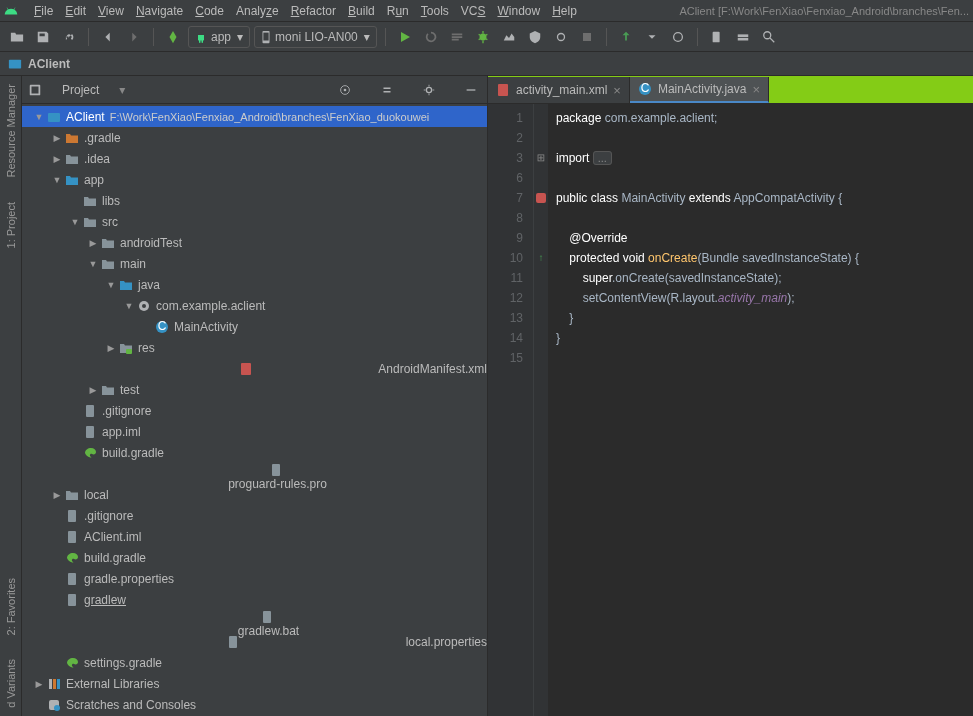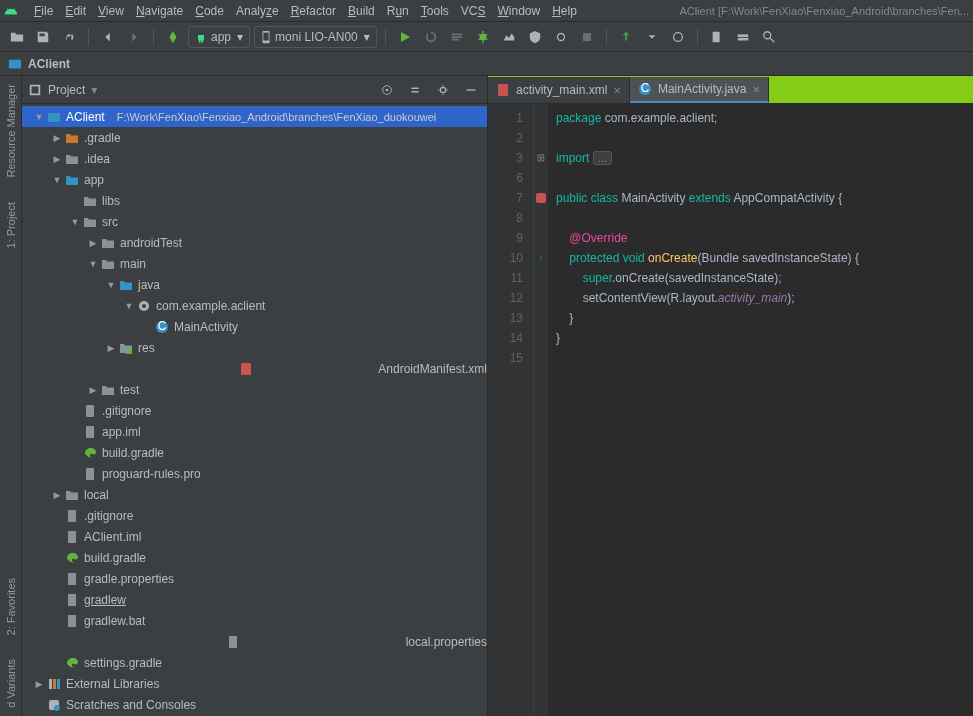--- a/index.html
+++ b/index.html
@@ -13,47 +13,47 @@
 .tb-ico{width:22px;height:22px;display:flex;align-items:center;justify-content:center;cursor:pointer;border-radius:3px}
 .tb-sep{width:1px;height:18px;background:#555;margin:0 4px}
 .combo{height:22px;background:#3c3f41;border:1px solid #555;border-radius:3px;display:flex;align-items:center;padding:0 6px;gap:4px;cursor:pointer}
 .combo .down{margin-left:2px}
 .navbar{height:24px;background:#3c3f41;display:flex;align-items:center;padding:0 8px;border-bottom:1px solid #2b2b2b;gap:6px}
 .navbar .crumb{color:#bbb;font-weight:bold}
 .main{flex:1;display:flex;overflow:hidden}
 .leftstrip{width:22px;background:#3c3f41;border-right:1px solid #2b2b2b;display:flex;flex-direction:column;align-items:center;padding-top:4px;gap:16px}
 .leftstrip .vtab{writing-mode:vertical-rl;transform:rotate(180deg);font-size:11px;color:#999;cursor:pointer;padding:4px 2px}
 .projpane{width:466px;background:#3c3f41;border-right:1px solid #2b2b2b;display:flex;flex-direction:column}
-.projhead{height:28px;background:#3c3f41;border-bottom:1px solid #2b2b2b;display:flex;align-items:center;padding:0 6px;gap:6px}
+.projhead{height:28px;background:#3c3f41;border-bottom:1px solid #2b2b2b;display:flex;align-items:center;padding:0 6px;gap:20px}
 .projhead .ttl{font-weight:normal;color:#bbb}
 .projhead .rico{width:20px;height:20px;display:flex;align-items:center;justify-content:center;cursor:pointer;margin-left:2px}
 .projhead .sp{flex:1}
 .tree{flex:1;overflow:auto;padding:2px 0}
 .tn{display:flex;align-items:center;height:21px;cursor:pointer;white-space:nowrap}
 .tn.sel{background:#2f65ca;color:#fff}
 .tn .arrow{width:14px;display:inline-flex;justify-content:center;color:#999;font-size:9px}
 .tn .ico{width:16px;height:16px;margin-right:4px;display:inline-flex;align-items:center;justify-content:center}
 .tn .lbl{color:#bbb}
 .tn.sel .lbl{color:#fff}
-.tn .path{color:#777;margin-left:12px;font-size:11px}
+.tn .path{color:#777;margin-left:5px;font-size:11px}
 .tn.sel .path{color:#ccc}
 .editor{flex:1;display:flex;flex-direction:column;background:#2b2b2b}
 .tabs{height:28px;background:#84cc16;display:flex;align-items:flex-end;border-bottom:1px solid #2b2b2b}
 .tab{height:26px;padding:0 8px;display:flex;align-items:center;gap:6px;background:#3c3f41;border-right:1px solid #2b2b2b;cursor:pointer;color:#bbb}
 .tab.active{background:#4e5254;border-bottom:2px solid #4a88c7}
 .tab .close{color:#888;font-size:13px;cursor:pointer}
 .code{flex:1;display:flex;font-family:Consolas,monospace;font-size:13px;line-height:20px}
 .gutter{width:46px;background:#313335;color:#606366;text-align:right;padding:4px 10px 4px 4px;border-right:1px solid #3c3f41}
 .gutter div{height:20px}
 .marks{width:14px;background:#313335;padding-top:4px}
 .marks div{height:20px;display:flex;align-items:center;justify-content:center}
 .src{flex:1;padding:4px 8px;color:#a9b7c6}
 .src div{height:20px;white-space:pre}
-.kw{color:#14b8a6}
-.ann{color:#ec4899}
+.kw{color:#ffffff}
+.ann{color:#ffffff}
 .fn{color:#ffc66d}
 .fld{color:#9876aa;font-style:italic}
 .fold{background:#3c3f41;border:1px solid #555;border-radius:3px;padding:0 4px;color:#888;font-size:11px}
 svg{display:block}
 </style>
 </head>
 <body>
 
 <div class="menubar">
   <span class="logo">
@@ -401,21 +401,21 @@
         </div>
         <div class="tn" style="padding-left: 46px;">
           <span class="arrow"></span>
           <span class="ico">
             <svg width="14" height="14">
               <path fill="#62b543" d="M2 7c0-3 3-5 6-5s5 2 5 4-2 3-4 2-3 2-1 3-4 1-6-4z"></path>
             </svg>
           </span>
           <span class="lbl">build.gradle</span>
         </div>
-        <div class="tn" style="padding-left: 46px;">
+        <div class="tn" style="padding-left: 46px; flex-direction: column;">
           <span class="arrow"></span>
           <span class="ico">
             <svg width="14" height="14">
               <rect fill="#87939a" x="3" y="1" width="8" height="12" rx="1"></rect>
             </svg>
           </span>
           <span class="lbl">proguard-rules.pro</span>
         </div>
         <div class="tn" style="padding-left: 28px;">
           <span class="arrow">▶</span>
@@ -464,21 +464,21 @@
         </div>
         <div class="tn" style="padding-left: 28px; text-decoration: underline;">
           <span class="arrow"></span>
           <span class="ico">
             <svg width="14" height="14">
               <rect fill="#87939a" x="3" y="1" width="8" height="12" rx="1"></rect>
             </svg>
           </span>
           <span class="lbl">gradlew</span>
         </div>
-        <div class="tn" style="padding-left: 28px;">
+        <div class="tn" style="padding-left: 28px; flex-direction: column;">
           <span class="arrow"></span>
           <span class="ico">
             <svg width="14" height="14">
               <rect fill="#87939a" x="3" y="1" width="8" height="12" rx="1"></rect>
             </svg>
           </span>
           <span class="lbl">gradlew.bat</span>
         </div>
         <div class="tn" style="padding-left: 28px; justify-content: space-between;">
           <span class="arrow"></span>

